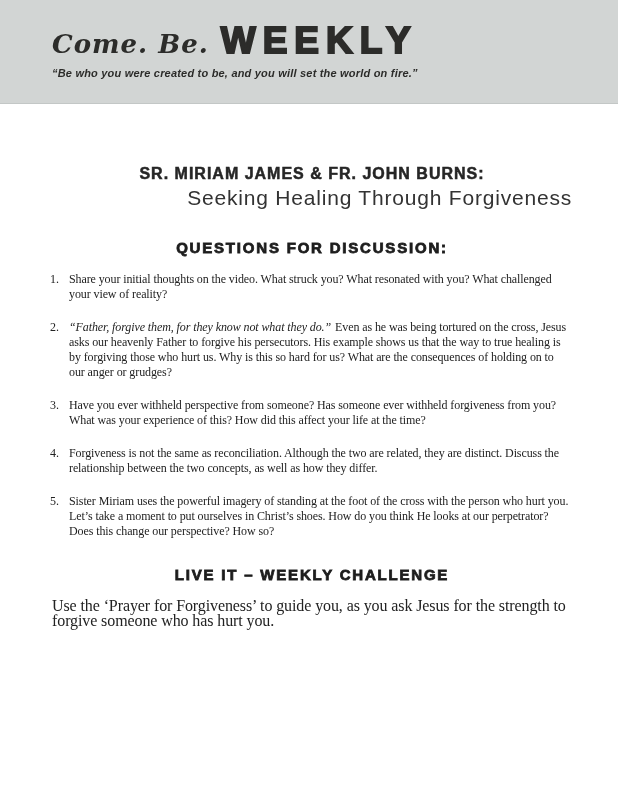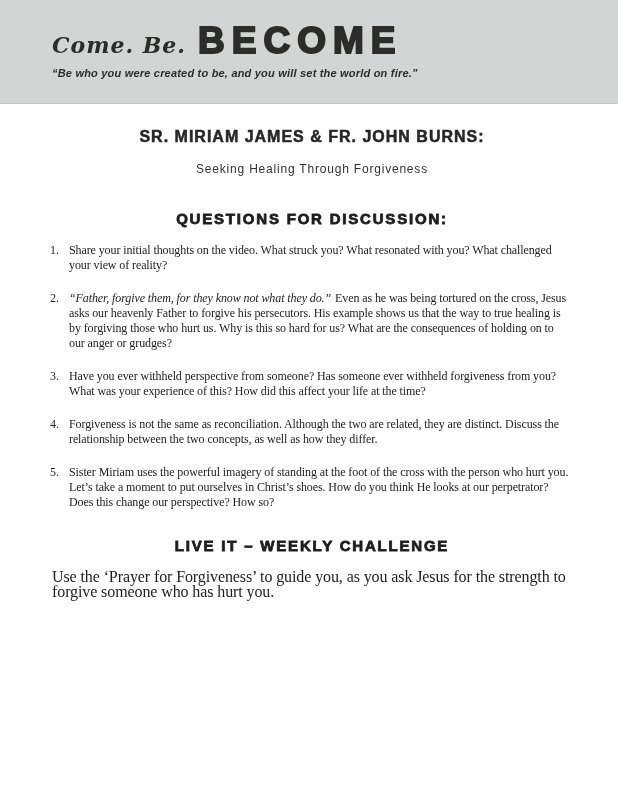--- a/index.html
+++ b/index.html
@@ -30,21 +30,21 @@
   .brand-line {
     display: flex;
     align-items: baseline;
     gap: 12px;
     white-space: nowrap;
   }
   .brand-script {
     font-family: "DejaVu Serif", serif;
     font-style: italic;
     font-weight: 700;
-    font-size: 22px;
+    font-size: 26px;
     letter-spacing: 1px;
     color: var(--ink, #2c2c2a);
   }
   .brand-bold {
     font-family: "Liberation Sans", sans-serif;
     font-weight: 800;
     font-size: 37px;
     letter-spacing: 7px;
     color: var(--ink, #2c2c2a);
     -webkit-text-stroke: 2px var(--ink, #2c2c2a);
@@ -86,36 +86,36 @@
     font-size: 6.5px;
     letter-spacing: 0.7px;
     color: #1d1d1b;
     white-space: nowrap;
   }
 
   
   .content { padding: 0 46px 0 52px; }
 
   .title-line1 {
-    margin-top: 23px;
+    margin-top: 60px;
     text-align: center;
     font-family: "Liberation Sans", sans-serif;
     font-weight: 700;
     font-size: 16px;
     line-height: 19px;
     letter-spacing: 1px;
     color: #262626;
     -webkit-text-stroke: 0.5px #262626;
   }
   .title-line2 {
-    margin-top: 12px;
-    text-align: center;
+    margin-top: 4px;
+    text-align: right;
     font-family: "Liberation Sans", sans-serif;
     font-weight: 400;
-    font-size: 12px;
+    font-size: 21px;
     line-height: 22px;
     letter-spacing: 0.8px;
     color: #333333;
   }
 
   .section-heading {
     text-align: center;
     font-family: "Liberation Sans", sans-serif;
     font-weight: 700;
     font-size: 15px;
@@ -155,21 +155,21 @@
 </style>
 </head>
 <body>
 
 <div class="page">
 
   <header class="banner">
     <div class="brand">
       <div class="brand-line">
         <span class="brand-script">Come. Be.</span>
-        <span class="brand-bold">BECOME</span>
+        <span class="brand-bold">WEEKLY</span>
       </div>
       <div class="tagline">“Be who you were created to be, and you will set the world on fire.”</div>
     </div>
   </header>
 
   <main class="content">
 
     <h1 class="title-line1">SR. MIRIAM JAMES &amp; FR. JOHN BURNS:</h1>
     <h2 class="title-line2">Seeking Healing Through Forgiveness</h2>
 

